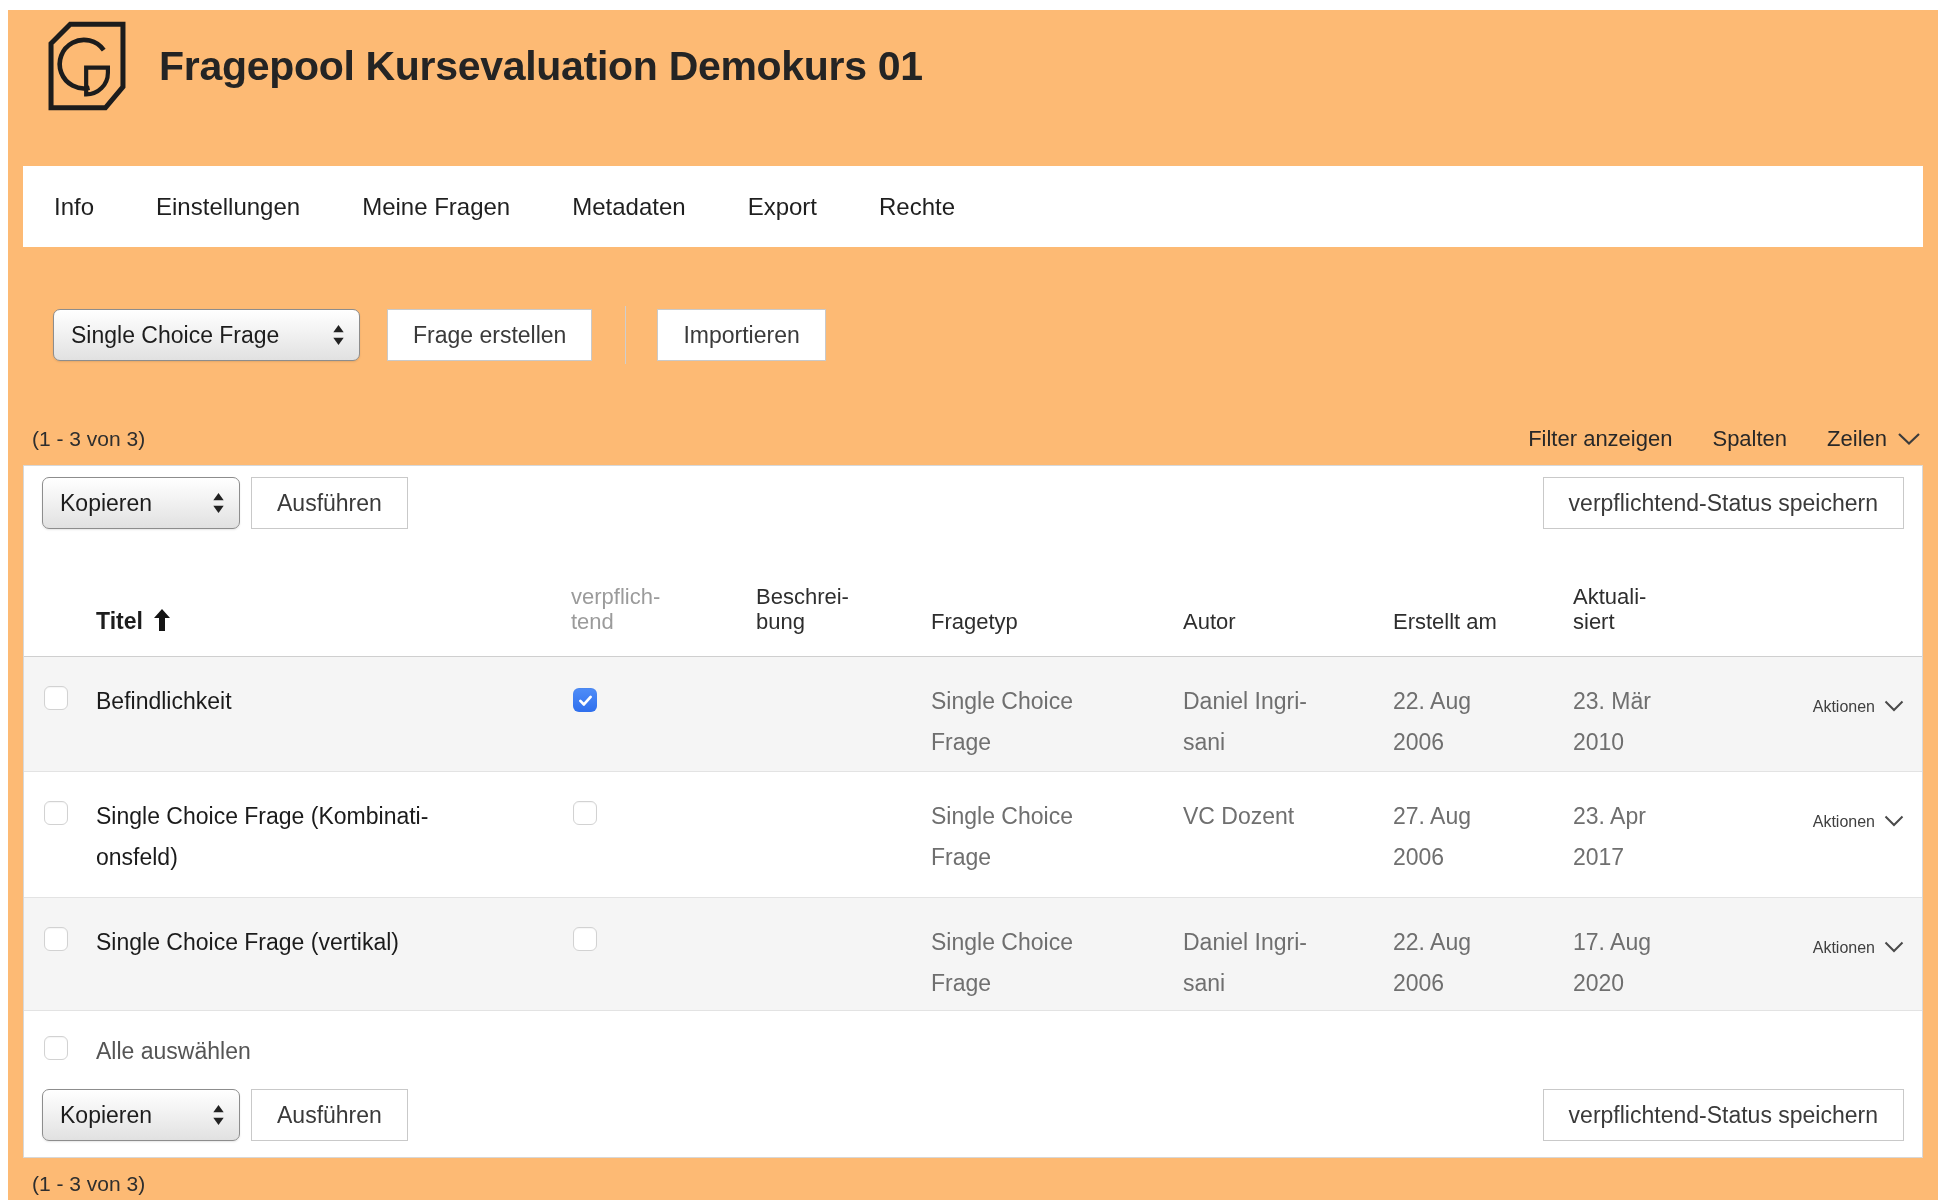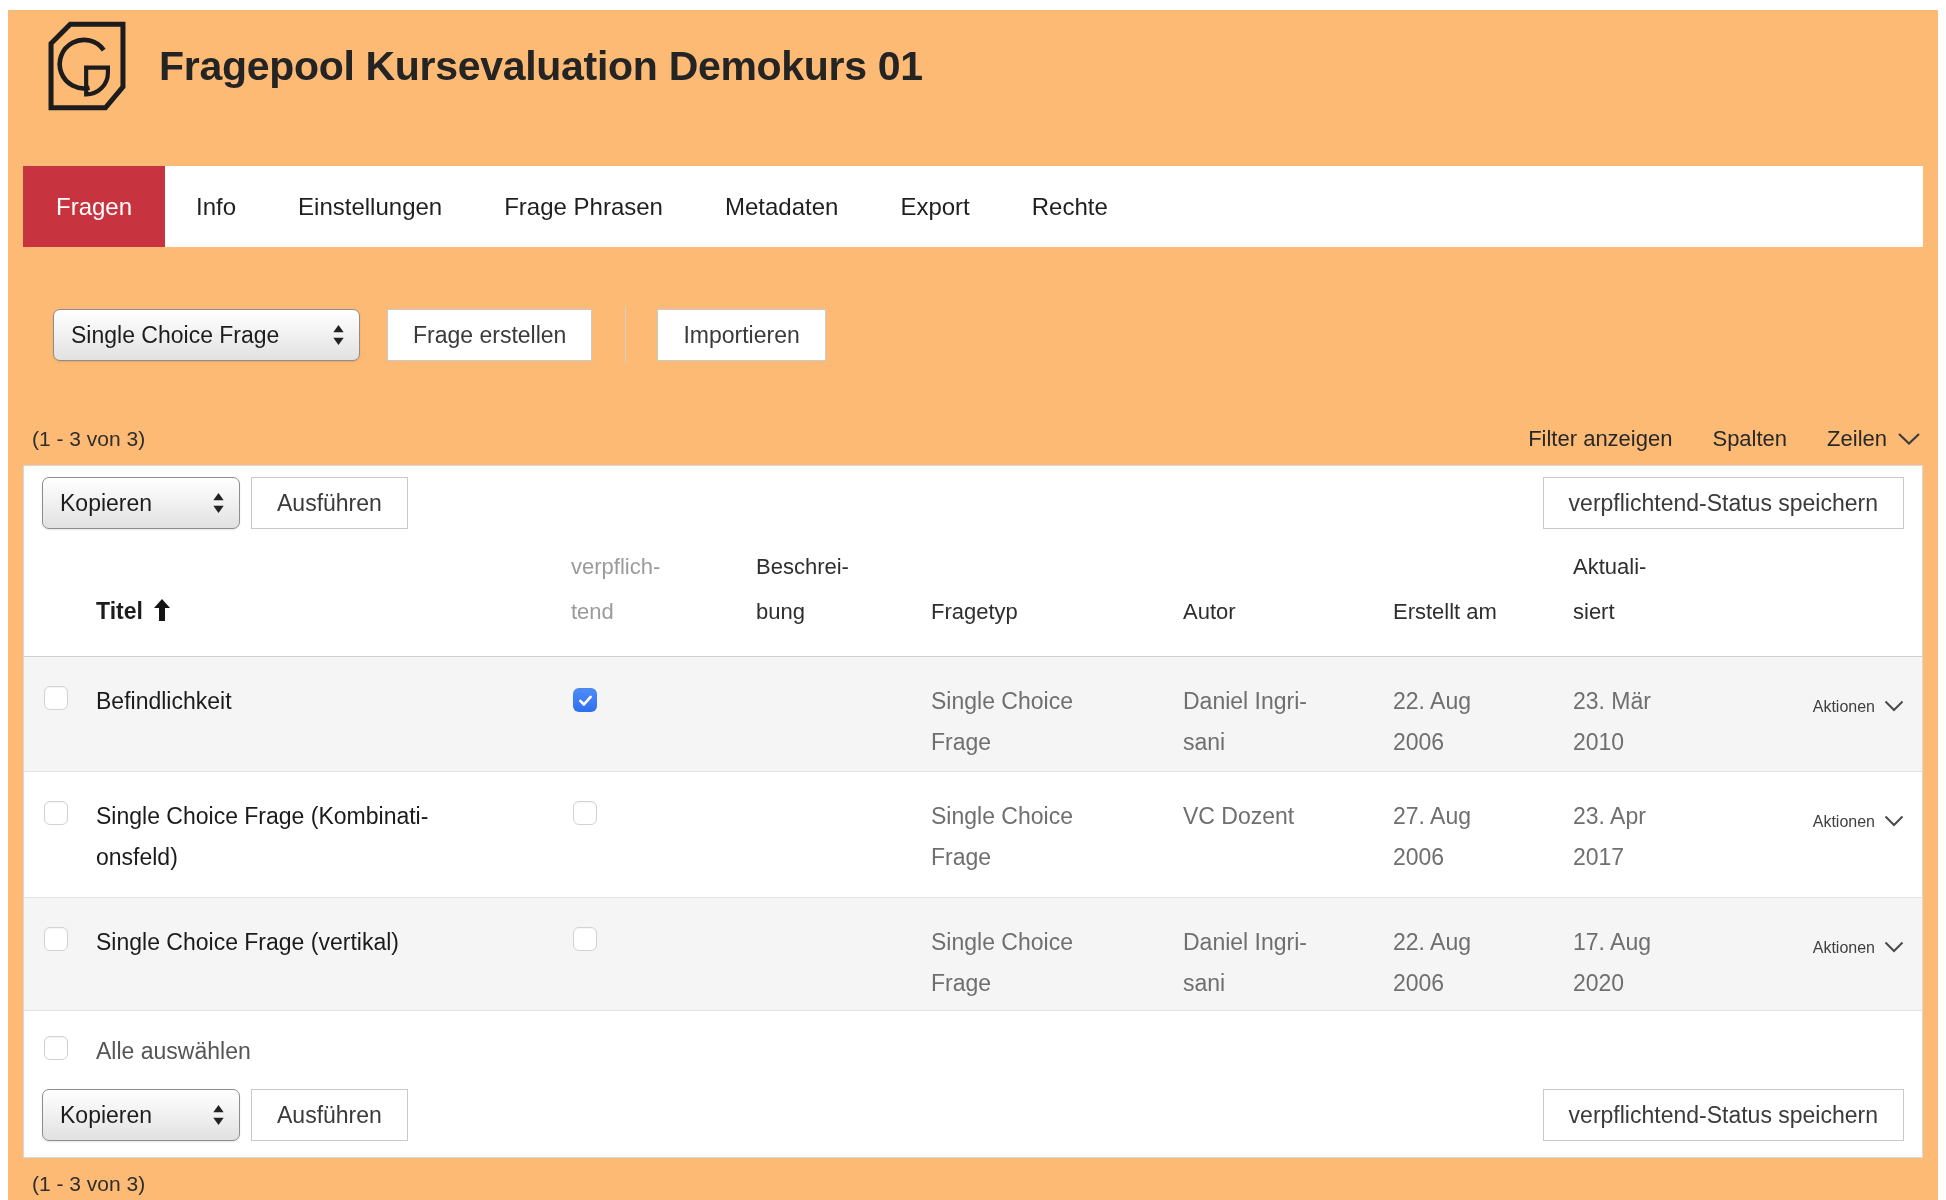--- a/index.html
+++ b/index.html
@@ -52,21 +52,21 @@
   
   .panel { margin:0 15px; background:#ffffff; border:1px solid #d8d8d8; }
   .panel-toolbar { display:flex; justify-content:space-between; align-items:center; padding:11px 18px;gap:38px; }
   .panel-toolbar .left { display:flex; align-items:center; gap:11px; }
   .panel-toolbar.bottom { padding:16px 18px; }
 
   table.qtable { width:100%; border-collapse:collapse; table-layout:fixed; }
   .qtable th, .qtable td { vertical-align:top; text-align:left; padding:0; }
 
   .qtable thead th { vertical-align:bottom; padding-bottom:22px; height:116px;
-    font-size:22px; font-weight:400; color:#2e2e2e; white-space:pre-line; line-height:45px; }
+    font-size:22px; font-weight:400; color:#2e2e2e; white-space:pre-line; line-height:25px; }
   .qtable thead th.col-title { font-weight:700; font-size:23px; color:#1d1d1d; cursor:pointer; }
   .qtable thead th.col-mandatory { color:#9b9b9b; }
   .qtable thead tr { border-bottom:1px solid #cfcfcf; }
 
   .qtable tbody tr.data-row { border-top:1px solid #e3e3e3; }
   .qtable tbody tr.stripe { background:#f5f5f5; }
   .qtable td { font-size:23px; color:#6f6f6f; line-height:41px; padding-top:24px; white-space:pre-line; }
   .qtable td.cell-check { padding-top:25px; padding-left:20px; }
   .qtable td.cell-title { color:#1b1b1b; cursor:pointer; }
   .qtable td.cell-actions { text-align:right; padding-right:18px; padding-top:29px;
@@ -105,24 +105,23 @@
   <header class="page-header">
     <svg class="logo" viewBox="0 0 100 110" fill="none">
       <path d="M30 5 H93 V80 L72 105 H7 V28 Z" stroke="#1c1c1c" stroke-width="6"></path>
       <path d="M70 36 A29 29 0 1 0 53 81" stroke="#1c1c1c" stroke-width="5.5"></path>
       <path d="M49 57 H75 V63 A26 26 0 0 1 49 89 Z" stroke="#1c1c1c" stroke-width="5"></path>
     </svg>
     <h1 class="page-title">Fragepool Kursevaluation Demokurs 01</h1>
   </header>
 
   <nav class="tabbar">
-    <div class="tab active">Fragen</div>
     <div class="tab">Info</div>
     <div class="tab">Einstellungen</div>
-    <div class="tab">Frage Phrasen</div>
+    <div class="tab">Meine Fragen</div>
     <div class="tab">Metadaten</div>
     <div class="tab">Export</div>
     <div class="tab">Rechte</div>
   </nav>
 
   <div class="controls">
     <div class="select wide">
       <span>Single Choice Frage</span>
       <span class="arrows-icon">
         <svg width="15" height="26" viewBox="0 0 15 26">

